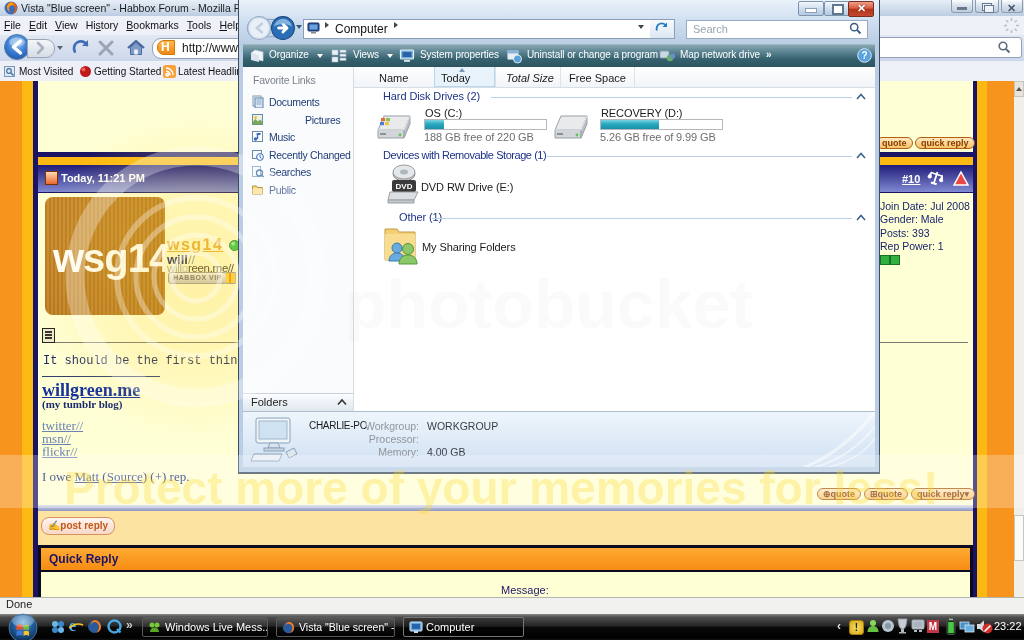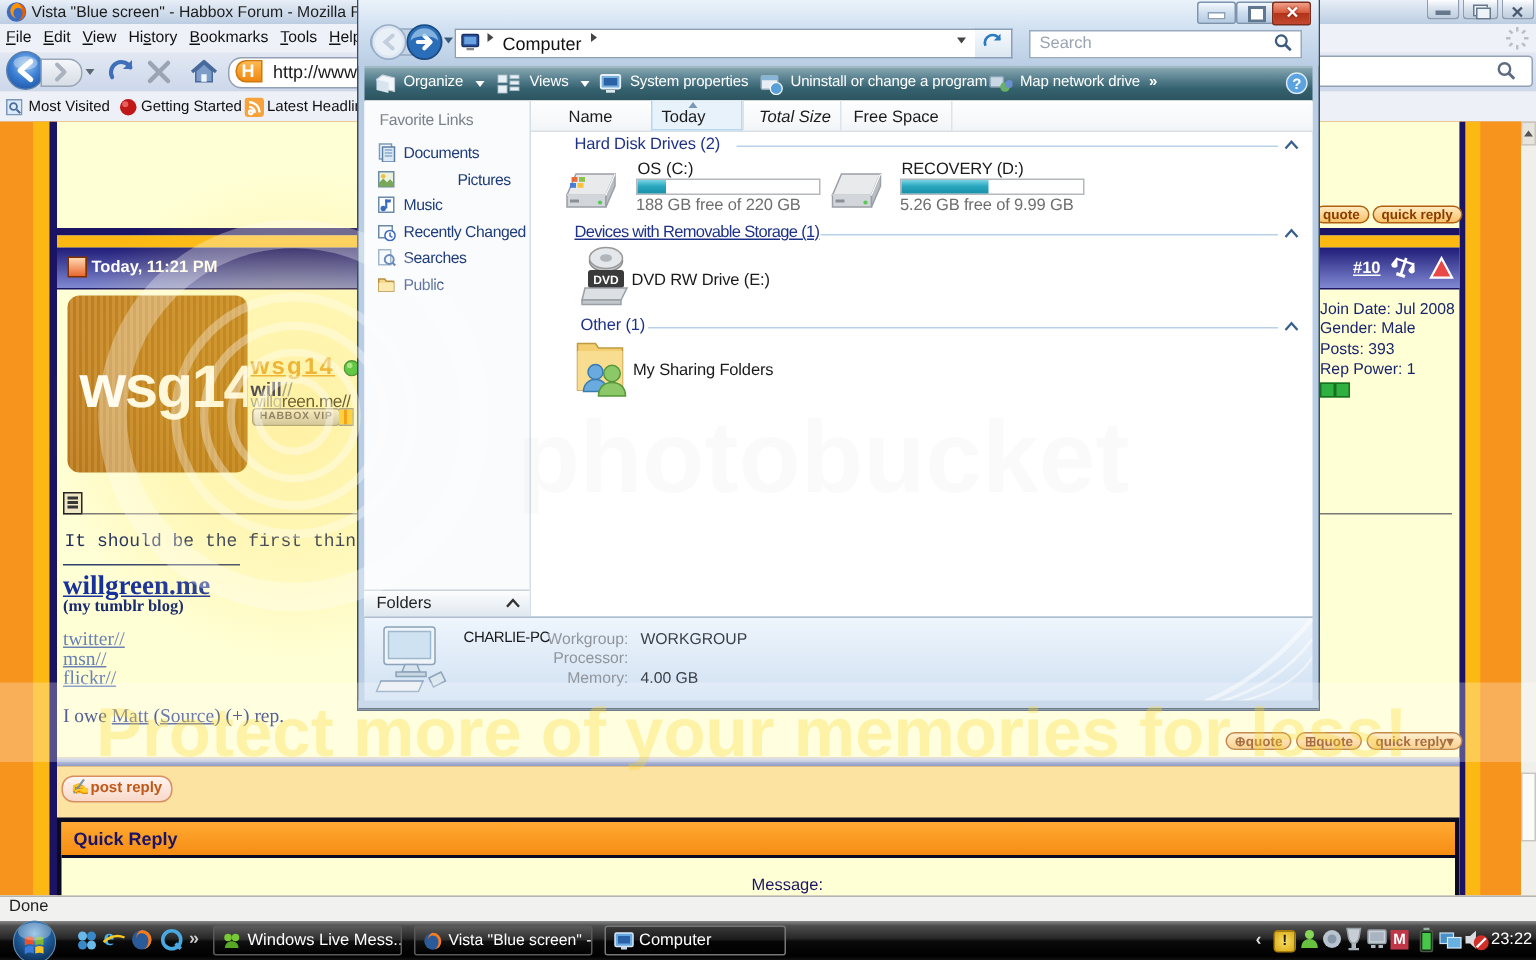--- a/index.html
+++ b/index.html
@@ -411,38 +411,38 @@
     <path d="M2 22h26l6-14" fill="none" stroke="#fff" stroke-width="0.8"></path>
     <rect x="4" y="25" width="6" height="2" fill="#8a9098"></rect>
     <circle cx="24" cy="27" r="1.4" fill="#58c858"></circle>
   </svg>
   <div class="r" style="left:362px;top:107px;font-size:11px;letter-spacing:-0.1px;color:#1a1a1a;">RECOVERY (D:)</div>
   <div class="r" style="left:361px;top:119px;width:123px;height:11px;background:#fff;border:1px solid #b4b8bc;box-sizing:border-box;">
       <div style="width:58px;height:100%;background:linear-gradient(#7ad4e4,#2aa8c0 45%,#1890a8);"></div>
     </div>
   <div class="r" style="left:361px;top:131px;font-size:11px;letter-spacing:-0.1px;color:#6e6e6e;">5.26 GB free of 9.99 GB</div>
 
-  <div class="r" style="left:144px;top:149px;font-size:11px;letter-spacing:-0.45px;color:#1e3287;text-decoration:underline;">Devices with Removable Storage (1)</div>
+  <div class="r" style="left:144px;top:149px;font-size:11px;letter-spacing:-0.45px;color:#1e3287;">Devices with Removable Storage (1)</div>
   <div class="r" style="left:308px;top:156px;width:305px;height:1px;background:#b9d1e8;"></div>
   <svg class="r" style="left:617px;top:152px" width="10" height="8" viewBox="0 0 10 8">
       <path d="M1 6L5 1.5 9 6" stroke="#38608c" stroke-width="1.5" fill="none"></path>
     </svg>
 
   <svg class="r" style="left:148px;top:164px" width="34" height="40" viewBox="0 0 34 40">
     <ellipse cx="17" cy="10" rx="11" ry="7" fill="#c8ccd0" stroke="#888"></ellipse>
     <ellipse cx="17" cy="8" rx="11" ry="7" fill="#e4e8ea" stroke="#999"></ellipse>
     <ellipse cx="17" cy="8" rx="4" ry="2.5" fill="#b0b6ba"></ellipse>
     <rect x="5" y="16" width="24" height="12" rx="2" fill="#3a3a3a"></rect>
     <text x="17" y="25" font-size="8" font-weight="bold" fill="#fff" text-anchor="middle" font-family="Liberation Sans">DVD</text>
     <path d="M3 28h28l-4 8H1z" fill="#dde0e3" stroke="#98a0a6"></path>
     <path d="M1 36h26v3H1z" fill="#c2c8cc" stroke="#98a0a6"></path>
   </svg>
   <div class="r" style="left:182px;top:181px;font-size:11px;letter-spacing:-0.1px;color:#1a1a1a;">DVD RW Drive (E:)</div>
 
-  <div class="r" style="left:148px;top:211px;font-size:11px;letter-spacing:-0.1px;color:#1e3287;">Other (1)</div>
+  <div class="r" style="left:160px;top:211px;font-size:11px;letter-spacing:-0.1px;color:#1e3287;">Other (1)</div>
   <div class="r" style="left:193px;top:218px;width:420px;height:1px;background:#b9d1e8;"></div>
   <svg class="r" style="left:617px;top:214px" width="10" height="8" viewBox="0 0 10 8">
       <path d="M1 6L5 1.5 9 6" stroke="#38608c" stroke-width="1.5" fill="none"></path>
     </svg>
 
   <svg class="r" style="left:144px;top:225px" width="38" height="42" viewBox="0 0 38 42">
     <path d="M2 4h12l2 3h16v28H2z" fill="#f3cf72" stroke="#c09a40"></path>
     <path d="M2 9h30v26H2z" fill="#f8dd90"></path>
     <circle cx="14" cy="23" r="5" fill="#6aabdf" stroke="#3a7ab0"></circle>
     <path d="M6 36c0-5 3.5-8 8-8s8 3 8 8z" fill="#6aabdf" stroke="#3a7ab0"></path>

